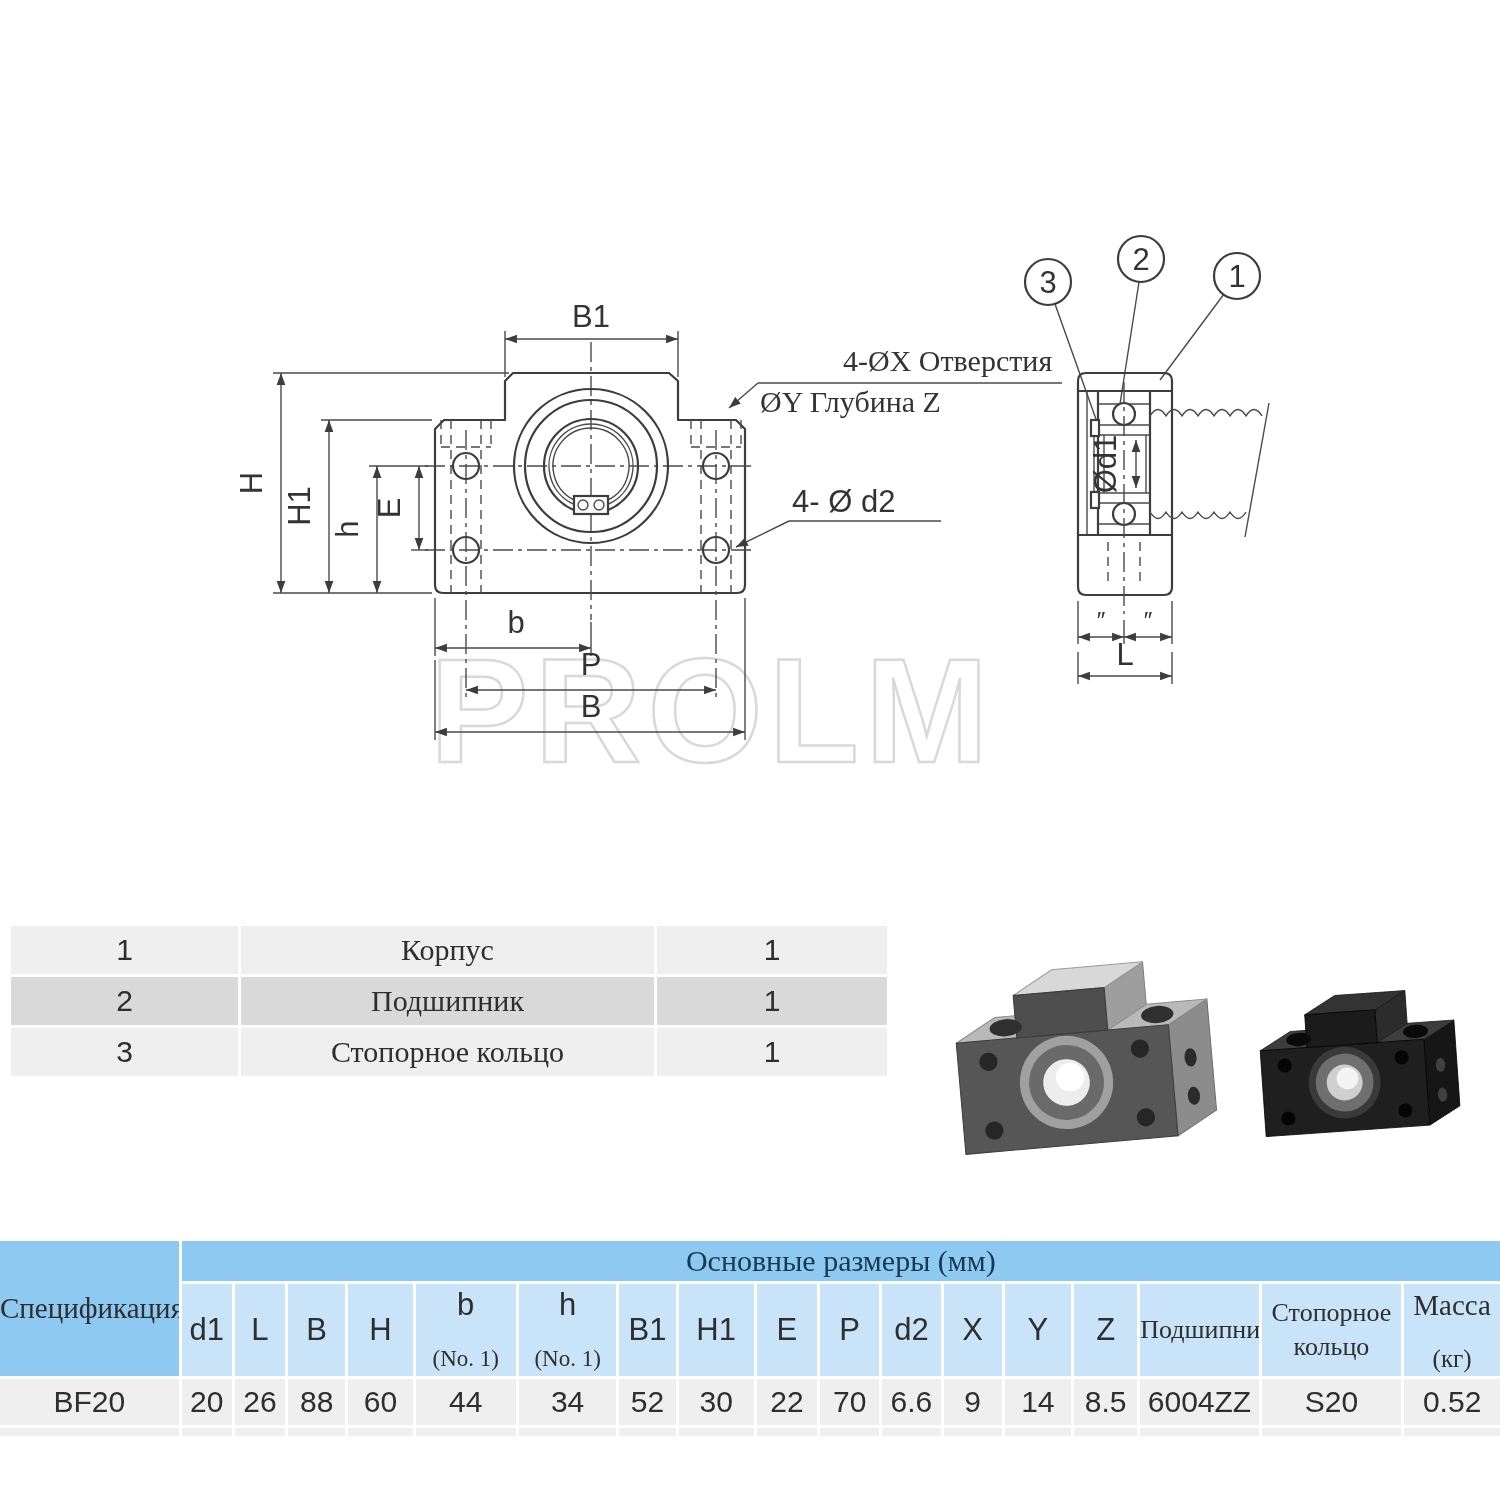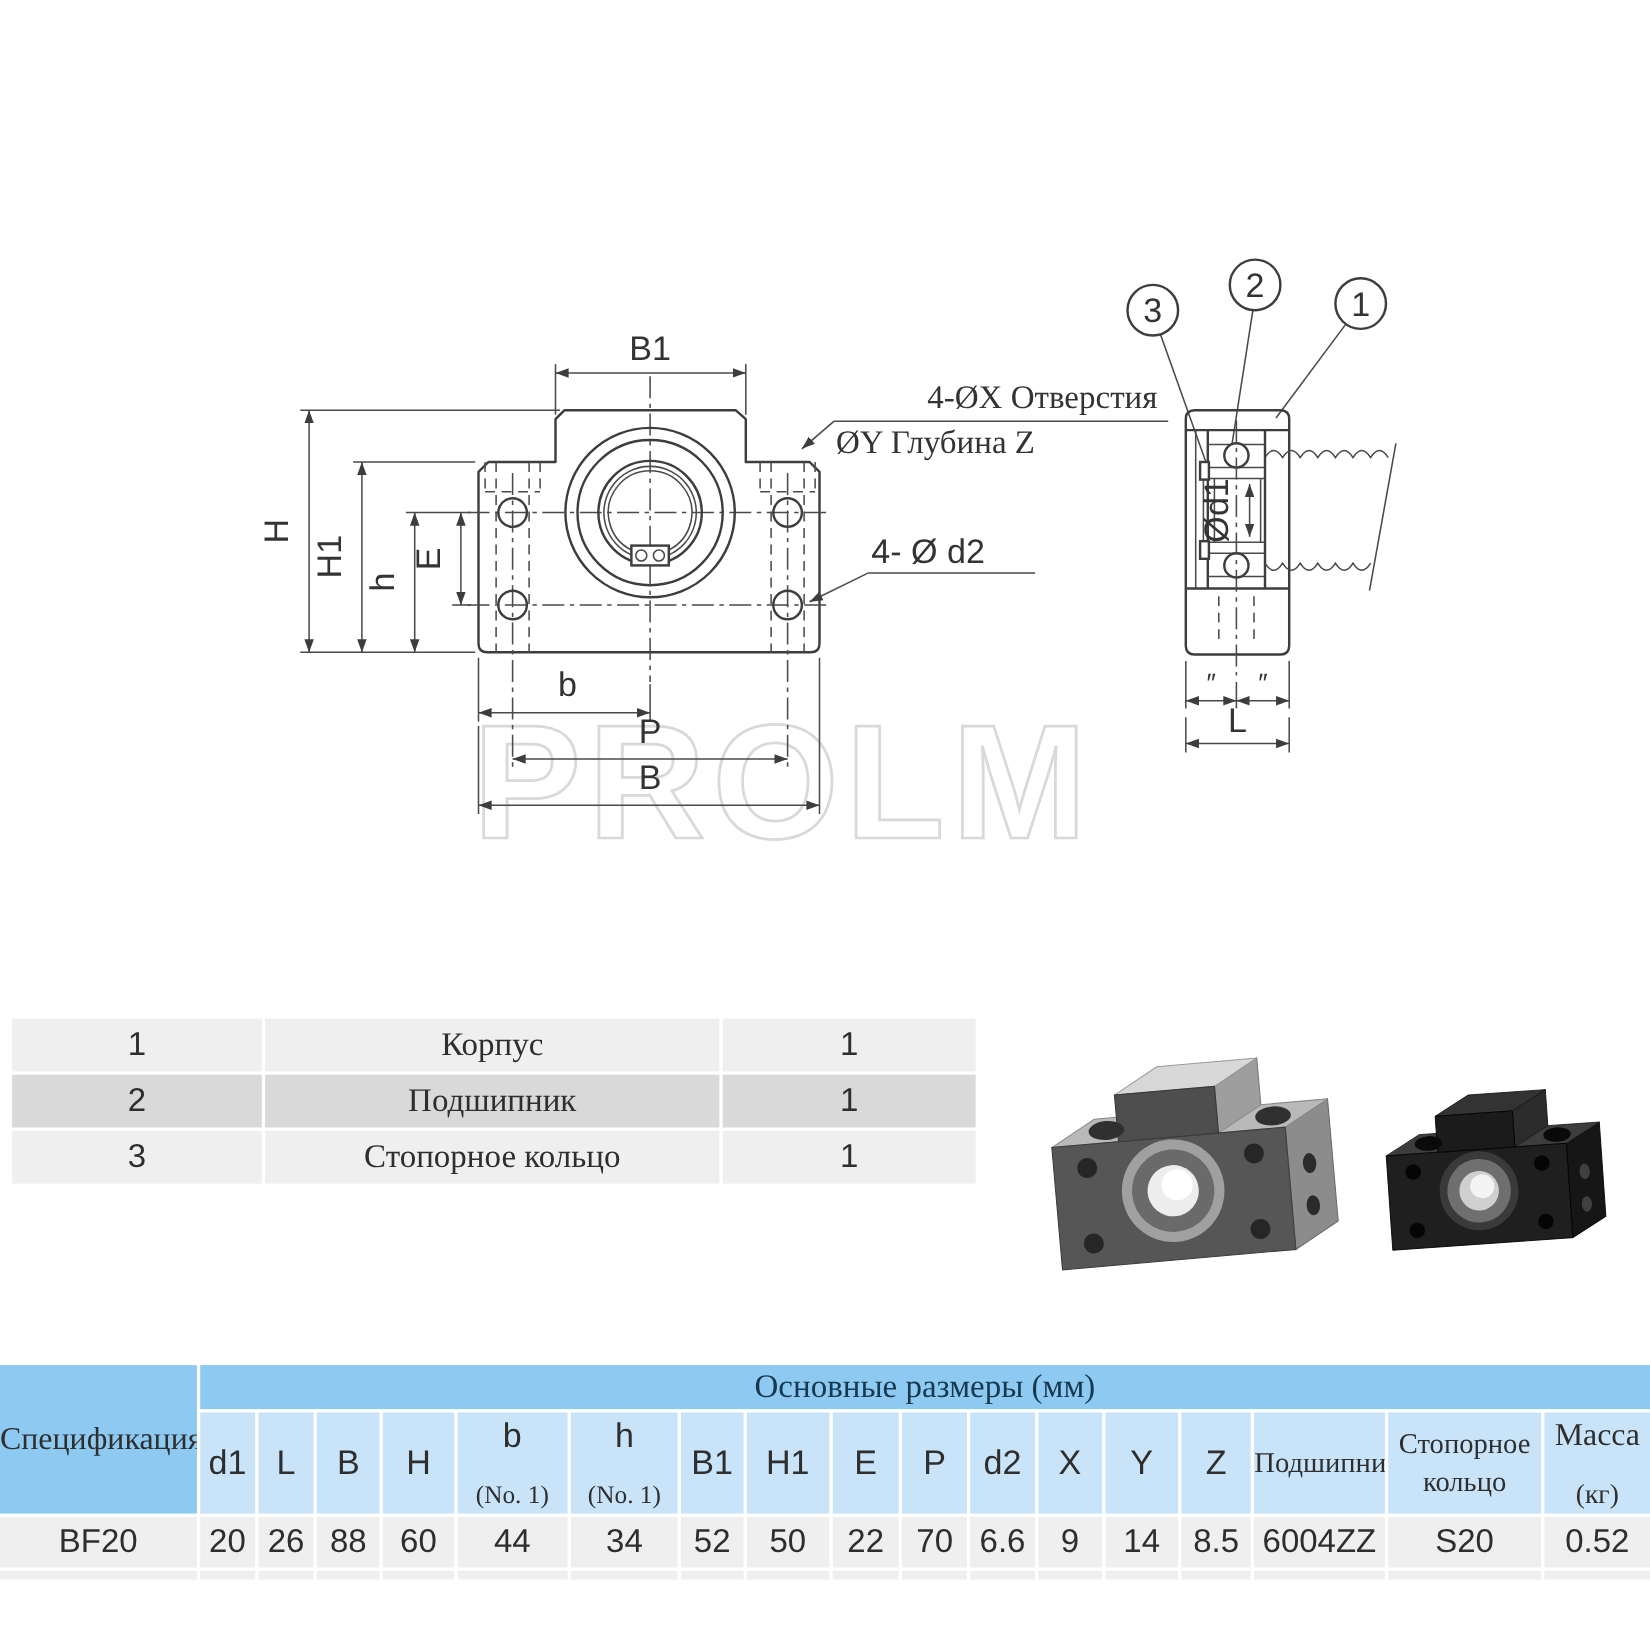--- a/index.html
+++ b/index.html
@@ -410,21 +410,21 @@
   </tr>
   <tr class="r3">
     <td class="g">BF20</td>
     <td class="g">20</td>
     <td class="g">26</td>
     <td class="g">88</td>
     <td class="g">60</td>
     <td class="g">44</td>
     <td class="g">34</td>
     <td class="g">52</td>
-    <td class="g">50</td>
+    <td class="g">30</td>
     <td class="g">22</td>
     <td class="g">70</td>
     <td class="g">6.6</td>
     <td class="g">9</td>
     <td class="g">14</td>
     <td class="g">8.5</td>
     <td class="g">6004ZZ</td>
     <td class="g">S20</td>
     <td class="g">0.52</td>
   </tr>

